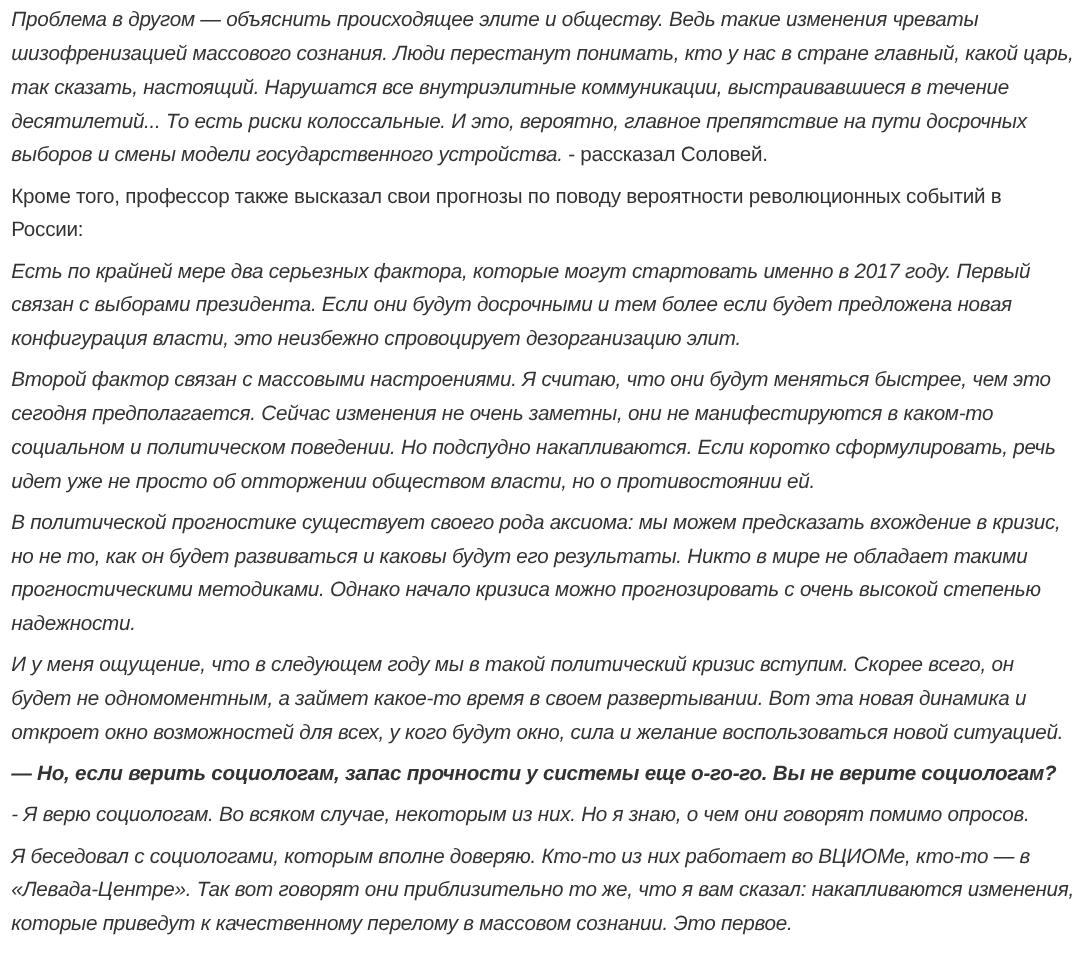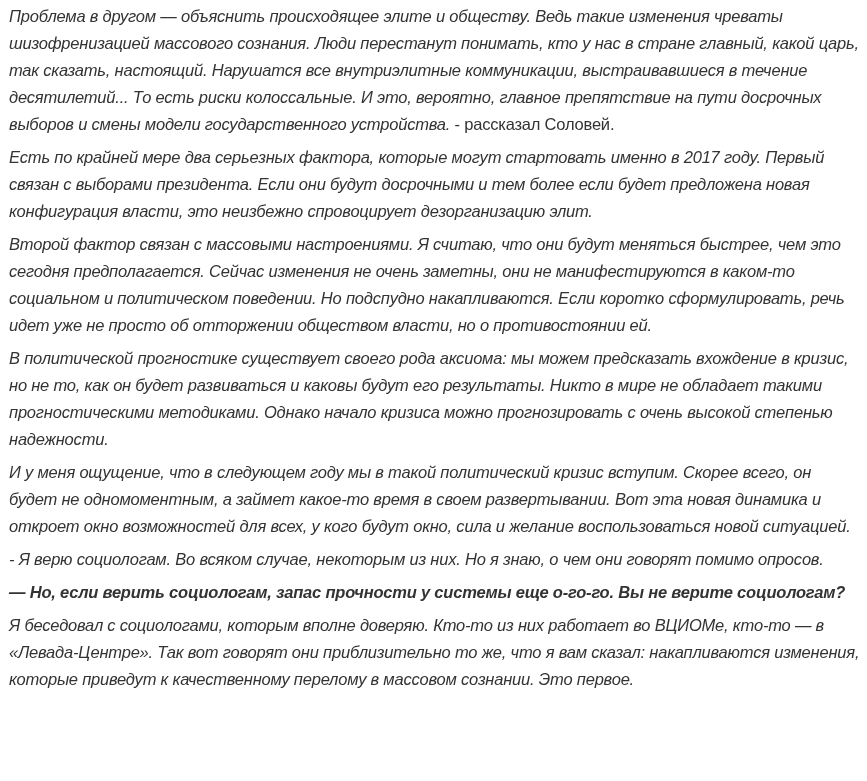--- a/index.html
+++ b/index.html
@@ -38,29 +38,30 @@
     font-weight: bold;
   }
 </style>
 </head>
 <body>
 
 <div class="article">
 
   <p class="para italic"><span>Проблема в другом — объяснить происходящее элите и обществу. Ведь такие изменения чреваты шизофренизацией массового сознания. Люди перестанут понимать, кто у нас в стране главный, какой царь, так сказать, настоящий. Нарушатся все внутриэлитные коммуникации, выстраивавшиеся в течение десятилетий... То есть риски колоссальные. И это, вероятно, главное препятствие на пути досрочных выборов и смены модели государственного устройства.</span><span class="regular"> - рассказал Соловей.</span></p>
 
+  <p class="para regular">Кроме того, профессор также высказал свои прогнозы по поводу вероятности революционных событий в России:</p>
 
 
   <p class="para italic">Есть по крайней мере два серьезных фактора, которые могут стартовать именно в 2017 году. Первый связан с выборами президента. Если они будут досрочными и тем более если будет предложена новая конфигурация власти, это неизбежно спровоцирует дезорганизацию элит.</p>
 
   <p class="para italic">Второй фактор связан с массовыми настроениями. Я считаю, что они будут меняться быстрее, чем это сегодня предполагается. Сейчас изменения не очень заметны, они не манифестируются в каком-то социальном и политическом поведении. Но подспудно накапливаются. Если коротко сформулировать, речь идет уже не просто об отторжении обществом власти, но о противостоянии ей.</p>
 
   <p class="para italic">В политической прогностике существует своего рода аксиома: мы можем предсказать вхождение в кризис, но не то, как он будет развиваться и каковы будут его результаты. Никто в мире не обладает такими прогностическими методиками. Однако начало кризиса можно прогнозировать с очень высокой степенью надежности.</p>
 
   <p class="para italic">И у меня ощущение, что в следующем году мы в такой политический кризис вступим. Скорее всего, он будет не одномоментным, а займет какое-то время в своем развертывании. Вот эта новая динамика и откроет окно возможностей для всех, у кого будут окно, сила и желание воспользоваться новой ситуацией.</p>
 
+  <p class="para italic bold">— Но, если верить социологам, запас прочности у системы еще о-го-го. Вы не верите социологам?</p>
+
   <p class="para italic">- Я верю социологам. Во всяком случае, некоторым из них. Но я знаю, о чем они говорят помимо опросов.</p>
-
-  <p class="para italic bold">— Но, если верить социологам, запас прочности у системы еще о-го-го. Вы не верите социологам?</p>
 
   <p class="para italic">Я беседовал с социологами, которым вполне доверяю. Кто-то из них работает во ВЦИОМе, кто-то — в «Левада-Центре». Так вот говорят они приблизительно то же, что я вам сказал: накапливаются изменения, которые приведут к качественному перелому в массовом сознании. Это первое.</p>
 
 </div>
 
 </body></html>

